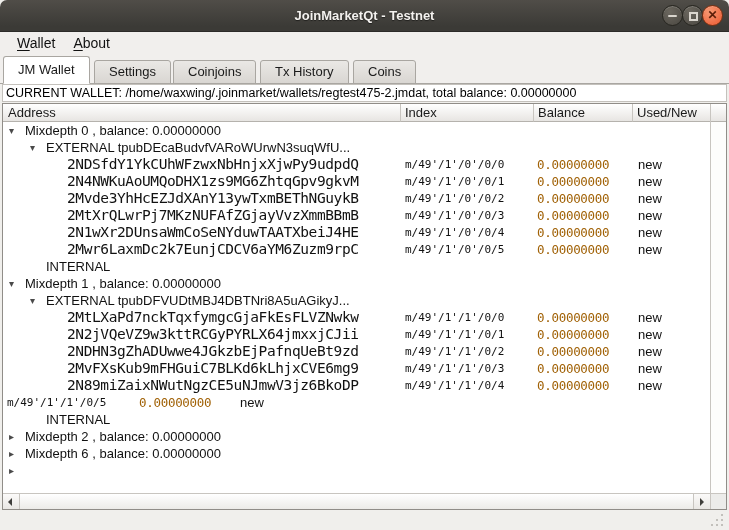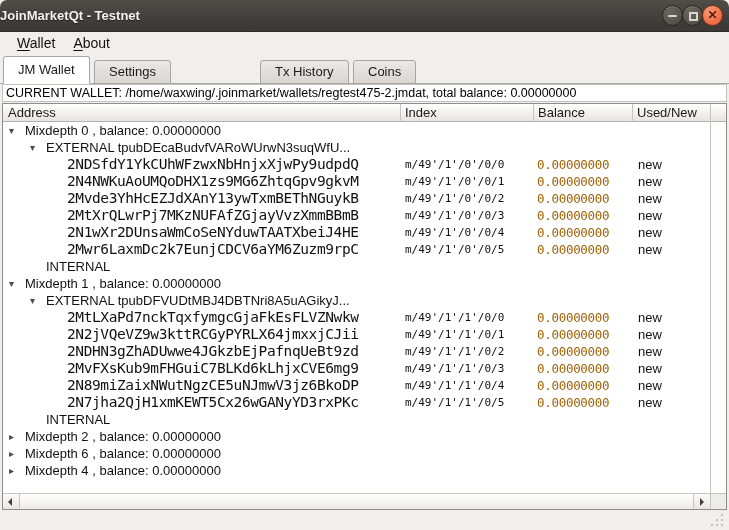--- a/index.html
+++ b/index.html
@@ -15,21 +15,21 @@
   }
   
   .titlebar{
     position:absolute;left:0;top:0;width:729px;height:32px;
     background:linear-gradient(to bottom,var(--titlebar-bg-top),var(--titlebar-bg) 85%);
     border-radius:7px 7px 0 0;
     border-bottom:1px solid #2c2b28;box-sizing:border-box;
   }
   .titlebar-title{
     position:absolute;left:0;right:0;top:0;height:32px;line-height:31px;
-    text-align:left;color:#f4f2ef;font-size:13px;font-weight:bold;
+    text-align:center;color:#f4f2ef;font-size:13px;font-weight:bold;
     text-shadow:0 1px 1px rgba(0,0,0,.5);
   }
   .win-btns{position:absolute;right:6px;top:5px;display:flex;gap:0;}
   .win-btn{
     width:21px;height:21px;border-radius:50%;box-sizing:border-box;
     margin-left:-1px;position:relative;cursor:default;
     border:1px solid #26251f;
     background:radial-gradient(circle at 35% 30%,#6b675f,#4a4741);
     box-shadow:inset 0 1px 0 rgba(255,255,255,.18);
   }
@@ -142,20 +142,21 @@
 </div>
 
 <div class="menubar">
   <div class="menu-item"><span class="mnemonic">W</span><span>allet</span></div>
   <div class="menu-item"><span class="mnemonic">A</span><span>bout</span></div>
 </div>
 
 <div class="tabbar">
   <div class="tab active" style="left:3px;">JM Wallet</div>
   <div class="tab" style="left:94px;">Settings</div>
+  <div class="tab" style="left:173px;">Coinjoins</div>
   <div class="tab" style="left:260px;">Tx History</div>
   <div class="tab" style="left:353px;">Coins</div>
 </div>
 
 <div class="banner">CURRENT WALLET: /home/waxwing/.joinmarket/wallets/regtest475-2.jmdat, total balance: 0.00000000</div>
 
 <div class="tree">
   <div class="tree-header">
     <div class="hcell c-addr">Address</div>
     <div class="hcell c-idx">Index</div>
@@ -302,24 +303,20 @@
       <div class="trow">
     <div class="cell cell-address" style="padding-left: 48px;">
       <span class="arrow"></span>
       <span class="addr-label mono-addr">2N89miZaixNWutNgzCE5uNJmwV3jz6BkoDP</span>
     </div>
     <div class="cell cell-index">m/49'/1'/1'/0/4</div>
     <div class="cell cell-balance">0.00000000</div>
     <div class="cell cell-status">new</div>
   </div>
       <div class="trow">
-    <div class="cell cell-address" style="padding-left: 48px;">
-      <span class="arrow"></span>
-      <span class="addr-label mono-addr">2N7jha2QjH1xmKEWT5Cx26wGANyYD3rxPKc</span>
-    </div>
     <div class="cell cell-index">m/49'/1'/1'/0/5</div>
     <div class="cell cell-balance">0.00000000</div>
     <div class="cell cell-status">new</div>
   </div>
       <div class="trow">
     <div class="cell cell-address" style="padding-left: 27px;">
       <span class="arrow"></span>
       <span class="addr-label">INTERNAL</span>
     </div>
     <div class="cell cell-index"></div>
@@ -340,21 +337,20 @@
       <span class="arrow">▸</span>
       <span class="addr-label">Mixdepth 6 , balance: 0.00000000</span>
     </div>
     <div class="cell cell-index"></div>
     <div class="cell cell-balance"></div>
     <div class="cell cell-status"></div>
   </div>
       <div class="trow">
     <div class="cell cell-address" style="padding-left: 6px;">
       <span class="arrow">▸</span>
-      <span class="addr-label">Mixdepth 4 , balance: 0.00000000</span>
     </div>
     <div class="cell cell-index"></div>
     <div class="cell cell-balance"></div>
     <div class="cell cell-status"></div>
   </div>
     </div>
 
   <div class="vscroll">
     <div class="vscroll-headercap"></div>
   </div>

